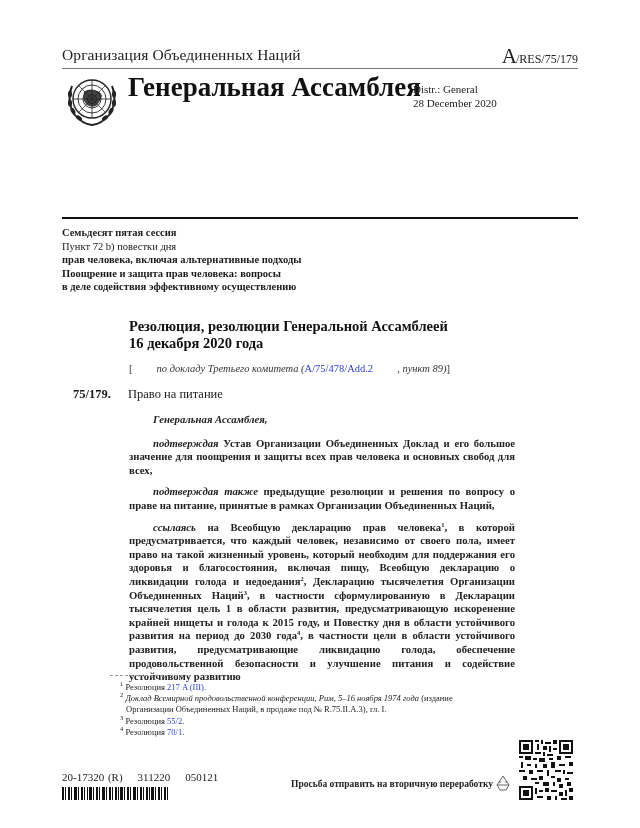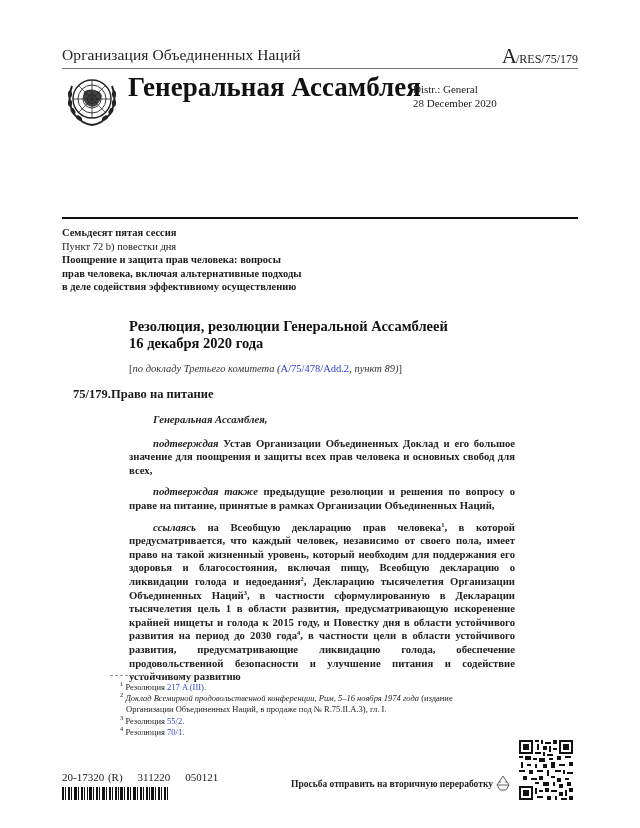--- a/index.html
+++ b/index.html
@@ -11,24 +11,24 @@
   .symbol .big { font-size: 21px; letter-spacing: -1px; }
   .top-rule { left: 62px; top: 68px; width: 516px; height: 1px; background: #777; }
   .un-logo { left: 64px; top: 72px; width: 56px; height: 56px; }
   .ga-title { left: 128px; top: 72px; font-size: 27px; font-weight: bold; color: #111; }
   .distr { left: 413px; top: 82px; font-size: 11px; line-height: 14px; color: #222; }
   .thick-rule { left: 62px; top: 217px; width: 516px; height: 2px; background: #111; }
   .session-block { left: 62px; top: 226px; font-size: 10.5px; line-height: 13.5px; width: 290px; }
   .session-block .b { font-weight: bold; }
   .res-title { left: 129px; top: 318px; font-size: 14.5px; font-weight: bold; line-height: 17px; color: #111; }
   .report-ref { left: 129px; top: 363px; font-size: 10.5px; color: #333; }
-  .report-ref i { font-style: italic; }
+  .report-ref i { font-style: italic; padding-left: 24px; }
   .link { color: #2b3fd1; }
   .res-num { left: 73px; top: 387px; font-size: 12.5px; font-weight: bold; }
-  .res-name { left: 111px; top: 387px; font-size: 12.5px; font-weight: bold; }
+  .res-name { left: 128px; top: 387px; font-size: 12.5px; font-weight: normal; }
   .body-text { left: 129px; top: 413px; width: 386px; font-size: 10.7px; line-height: 13.6px; text-align: justify; color: #222; }
   .body-text p { margin-bottom: 8px; text-indent: 24px; font-weight: bold; }
   .body-text p.noindent { margin-bottom: 10px; }
   .body-text i { font-style: italic; }
   sup { font-size: 6.5px; vertical-align: 4px; line-height: 0; }
   .fn-rule { left: 110px; top: 675px; width: 78px; height: 0; border-top: 1px dashed #999; }
   .footnotes { left: 120px; top: 682px; width: 400px; font-size: 8.5px; line-height: 11.2px; color: #222; }
   .footnotes .fn { padding-left: 0; }
   .footnotes .fn i { font-style: italic; }
   .footnotes .cont { padding-left: 6px; }
@@ -79,22 +79,22 @@
 <div class="abs distr">
   <div>Distr.: General</div>
   <div>28 December 2020</div>
 </div>
 
 <div class="abs thick-rule"></div>
 
 <div class="abs session-block">
   <div class="b">Семьдесят пятая сессия</div>
   <div>Пункт 72  b) повестки дня</div>
+  <div class="b">прав человека, включая альтернативные подходы</div>
   <div class="b">Поощрение и защита прав человека: вопросы</div>
-  <div class="b">прав человека, включая альтернативные подходы</div>
   <div class="b">в деле содействия эффективному осуществлению</div>
 </div>
 
 <div class="abs res-title">
   <div>Резолюция, резолюции Генеральной Ассамблеей</div>
   <div>16 декабря 2020 года</div>
 </div>
 
 <div class="abs report-ref"><span>[</span><i>по докладу Третьего комитета (</i><a class="link">A/75/478/Add.2</a><i>, пункт 89)</i><span>]</span></div>
 

